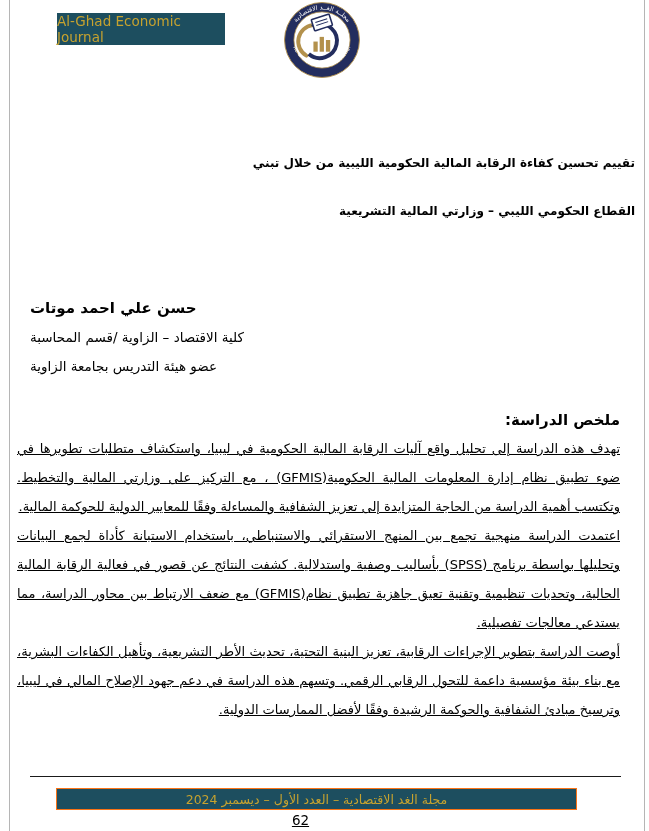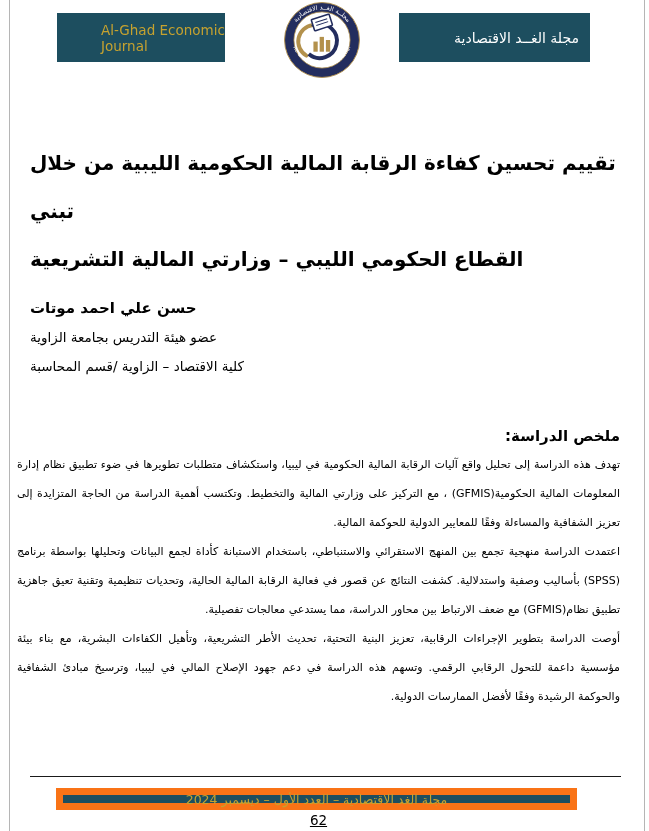--- a/index.html
+++ b/index.html
@@ -11,46 +11,46 @@
   }
   *{margin:0;padding:0;box-sizing:border-box;}
   html,body{width:649px;height:831px;background:#fff;overflow:hidden;}
   body{font-family:"DejaVu Sans",sans-serif;color:#000;position:relative;}
   .page{position:absolute;inset:0;background:#fff;}
   .edge{position:absolute;top:0;bottom:0;width:1px;background:var(--line-gray);}
   .edge.left{left:9px;}
   .edge.right{left:644px;}
 
   
-  .hbox{position:absolute;top:13px;height:49px;background:var(--teal);
-        display:flex;align-items:center;justify-content:center;padding-left:44px;}
+  .hbox{position:absolute;top:13px;height:32px;background:var(--teal);
+        display:flex;align-items:center;justify-content:center;}
   .hbox.en{left:57px;width:168px;color:var(--gold);font-size:13.5px;font-weight:500;}
   .hbox.ar{left:399px;width:191px;color:#fff;font-size:14px;direction:rtl;}
   .logo{position:absolute;left:283px;top:1px;width:78px;height:78px;}
 
   
-  .title{position:absolute;top:139px;left:30px;width:589px;text-align:left;
-         font-weight:bold;font-size:20px;line-height:48px;direction:rtl;}
+  .title{position:absolute;top:139px;left:46px;width:589px;text-align:right;
+         font-weight:bold;font-size:12px;line-height:48px;direction:rtl;}
   
   .author{position:absolute;top:293px;left:30px;width:589px;text-align:left;direction:rtl;}
   .author .name{font-weight:bold;font-size:15px;line-height:30px;}
   .author .aff{font-size:13.5px;line-height:29px;}
   .author .email{font-weight:bold;font-size:14px;line-height:29px;direction:ltr;}
 
   
-  .abstract{position:absolute;top:407px;right:29px;left:17px;direction:rtl;margin-top:16px;}
+  .abstract{position:absolute;top:407px;right:29px;left:17px;direction:rtl;}
   .abstract h2{font-size:15px;font-weight:bold;line-height:27px;text-align:right;}
-  .abstract p{font-size:11px;line-height:29px;text-align:justify;text-justify:inter-word;}
+  .abstract p{font-size:13px;line-height:29px;text-align:justify;text-justify:inter-word;text-decoration:underline;}
 
   
   .rule{position:absolute;top:776px;left:30px;width:591px;height:1px;background:#1a1a1a;}
   .fbar{position:absolute;top:788px;left:56px;width:521px;height:22px;background:var(--teal);
-        border:7px solid #f97316;display:flex;align-items:center;justify-content:center;
+        border:1px solid #f97316;display:flex;align-items:center;justify-content:center;
         color:var(--gold);font-size:12.5px;direction:rtl;}
-  .pagenum{position:absolute;top:811px;left:58px;width:521px;text-align:center;
+  .pagenum{position:absolute;top:811px;left:40px;width:521px;text-align:center;
            font-size:13.5px;line-height:18px;text-decoration:underline;}
 </style>
 </head>
 <body>
 
 <div class="page">
   <div class="edge left"></div>
   <div class="edge right"></div>
 
   <div class="hbox en">Al-Ghad Economic Journal</div>
@@ -79,31 +79,30 @@
     <path d="M 33,68 A 22,22 0 1 0 41,30" fill="none" stroke="#232d5e" stroke-width="5"></path>
     <polygon points="44,22 36,32 48,35" fill="#232d5e"></polygon>
 
     <g transform="rotate(-18 50 28)">
       <rect x="38" y="20" width="24" height="15" fill="#ffffff" stroke="#232d5e" stroke-width="2" rx="1"></rect>
       <line x1="42" y1="25" x2="58" y2="25" stroke="#232d5e" stroke-width="1.2"></line>
       <line x1="42" y1="29" x2="58" y2="29" stroke="#232d5e" stroke-width="1.2"></line>
     </g>
   </svg>
 
-  <div class="hbox ar">مجلة الغــد الاقتصادية</div>
 
   <h1 class="title">
     <div>تقييم تحسين كفاءة الرقابة المالية الحكومية الليبية من خلال تبني</div>
     <div>القطاع الحكومي الليبي – وزارتي المالية التشريعية</div>
   </h1>
 
   <div class="author">
     <div class="name">حسن علي احمد موتات</div>
+    <div class="aff">كلية الاقتصاد – الزاوية /قسم المحاسبة</div>
     <div class="aff">عضو هيئة التدريس بجامعة الزاوية</div>
-    <div class="aff">كلية الاقتصاد – الزاوية /قسم المحاسبة</div>
   </div>
 
   <section class="abstract">
     <h2>ملخص الدراسة:</h2>
     <p>تهدف هذه الدراسة إلى تحليل واقع آليات الرقابة المالية الحكومية في ليبيا، واستكشاف متطلبات تطويرها في ضوء تطبيق نظام إدارة المعلومات المالية الحكومية(GFMIS) ، مع التركيز على وزارتي المالية والتخطيط. وتكتسب أهمية الدراسة من الحاجة المتزايدة إلى تعزيز الشفافية والمساءلة وفقًا للمعايير الدولية للحوكمة المالية.</p>
     <p>اعتمدت الدراسة منهجية تجمع بين المنهج الاستقرائي والاستنباطي، باستخدام الاستبانة كأداة لجمع البيانات وتحليلها بواسطة برنامج (SPSS) بأساليب وصفية واستدلالية. كشفت النتائج عن قصور في فعالية الرقابة المالية الحالية، وتحديات تنظيمية وتقنية تعيق جاهزية تطبيق نظام(GFMIS)  مع ضعف الارتباط بين محاور الدراسة، مما يستدعي معالجات تفصيلية.</p>
     <p>أوصت الدراسة بتطوير الإجراءات الرقابية، تعزيز البنية التحتية، تحديث الأطر التشريعية، وتأهيل الكفاءات البشرية، مع بناء بيئة مؤسسية داعمة للتحول الرقابي الرقمي. وتسهم هذه الدراسة في دعم جهود الإصلاح المالي في ليبيا، وترسيخ مبادئ الشفافية والحوكمة الرشيدة وفقًا لأفضل الممارسات الدولية.</p>
   </section>
 
   <div class="rule"></div>

